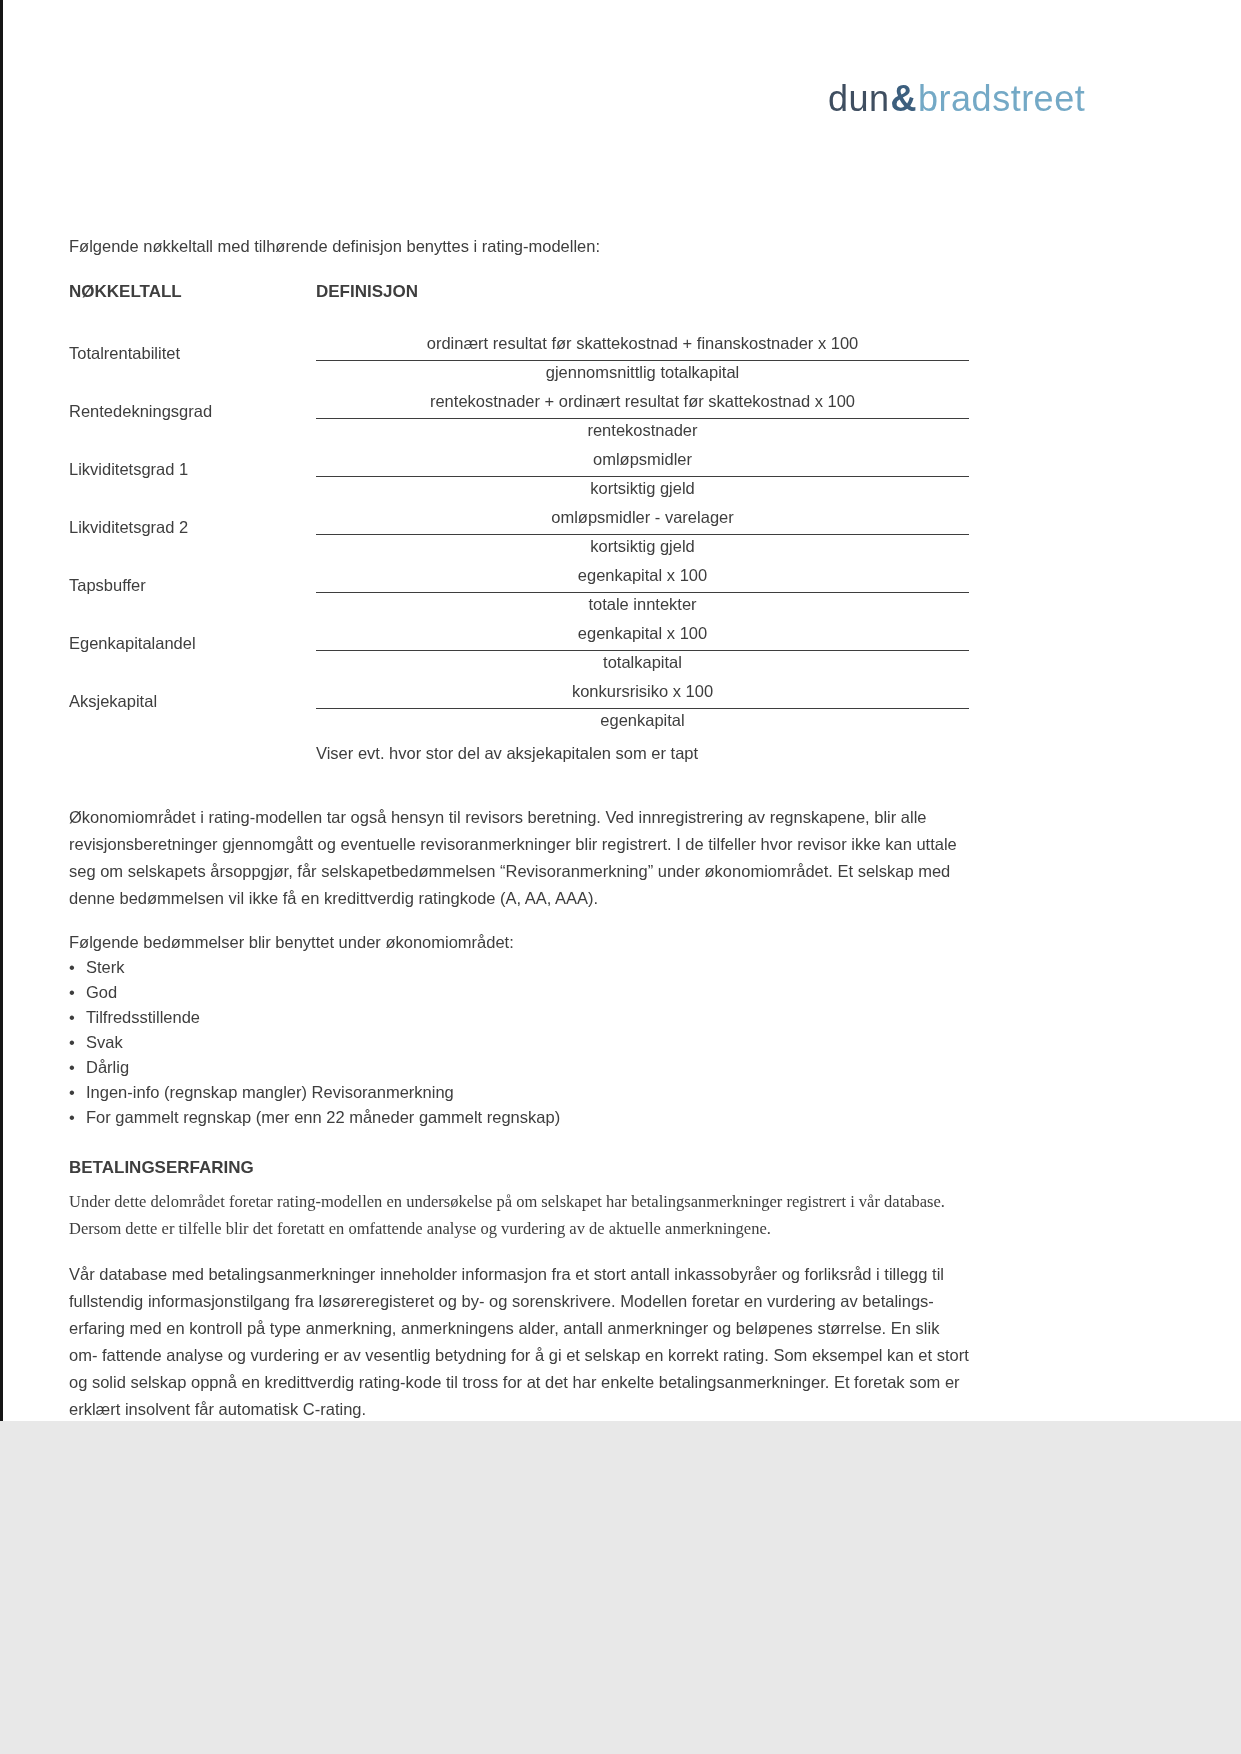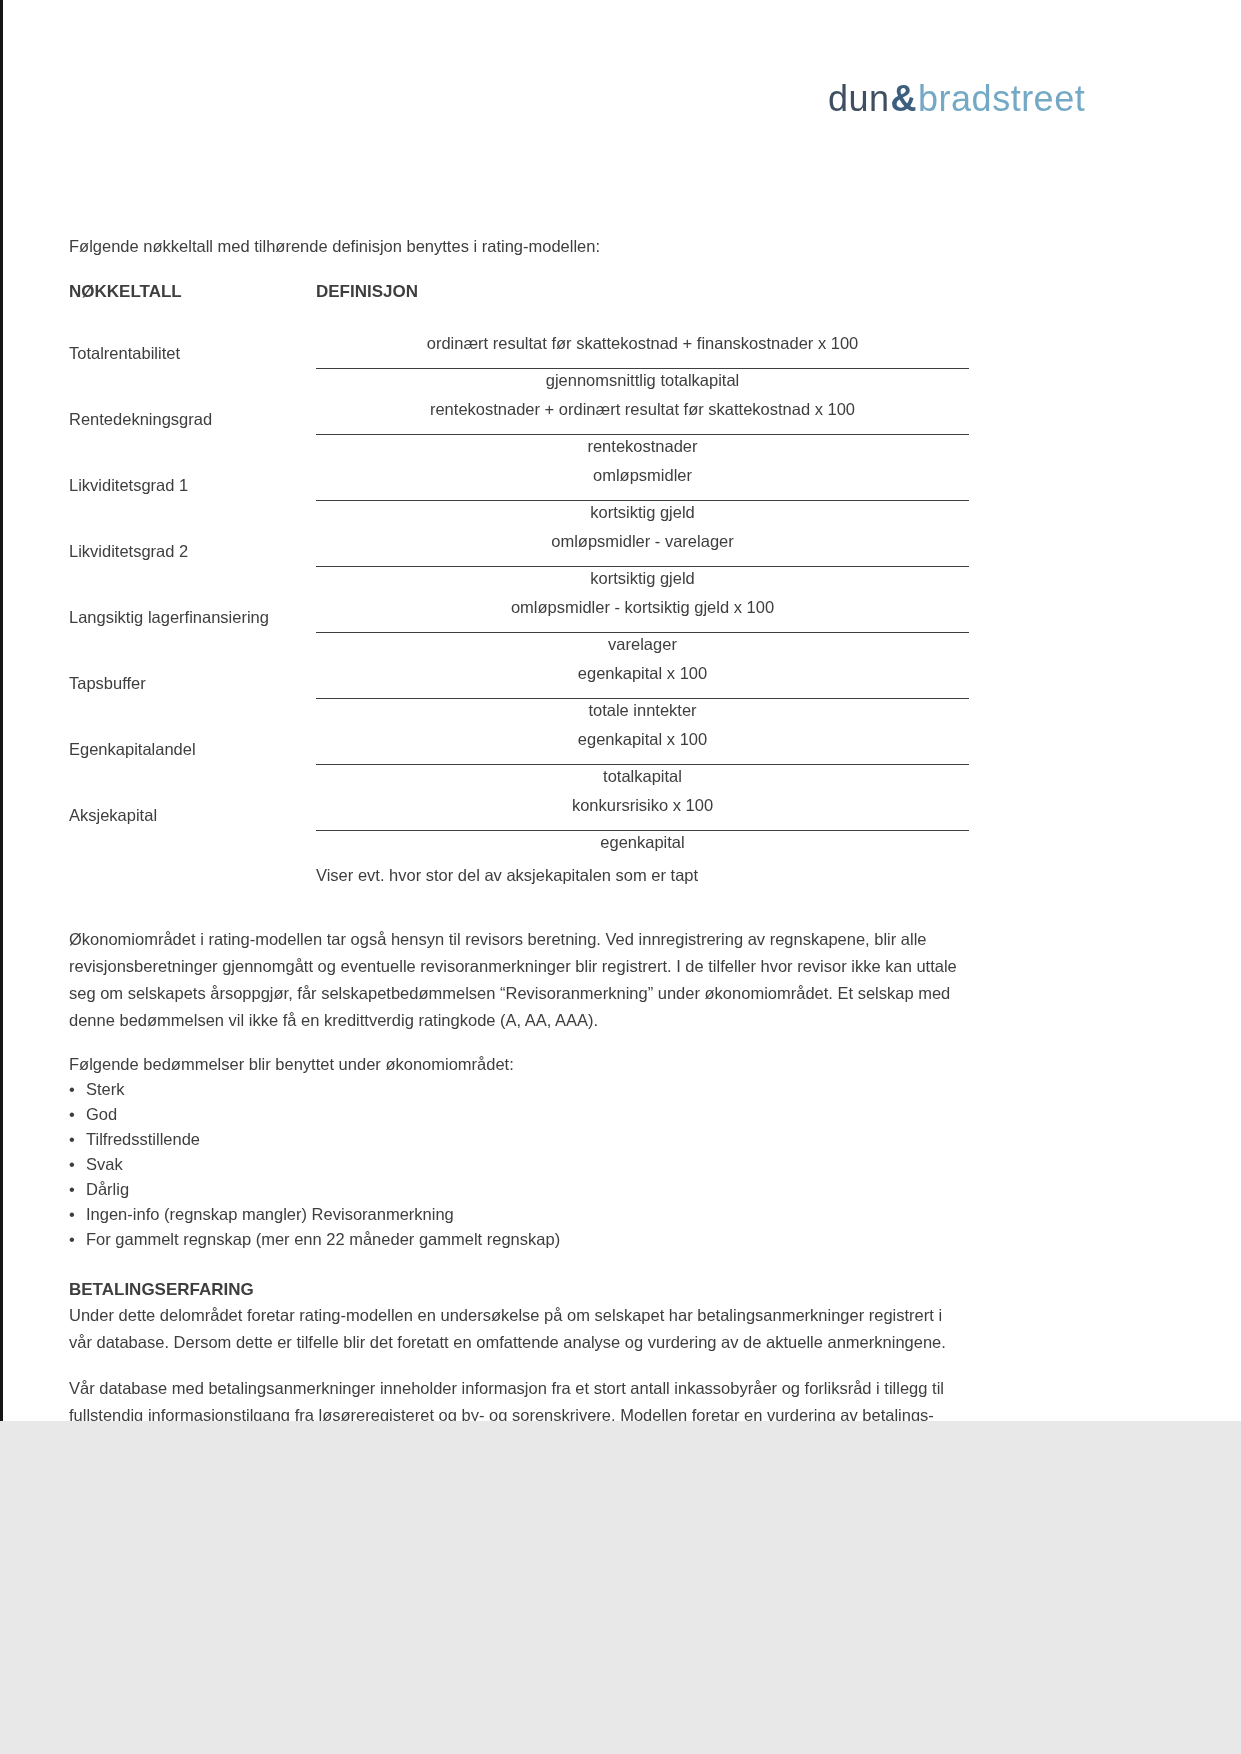--- a/index.html
+++ b/index.html
@@ -31,34 +31,34 @@
   }
   .intro { margin-top:235px; line-height:22px; }
 
   .tbl { margin-top:0; }
   .t-head { display:grid; grid-template-columns:247px 1fr; margin-top:24px; }
   .t-head > div { font-weight:bold; font-size:17px; line-height:22px; }
   .t-body { margin-top:30px; }
   .t-row { display:grid; grid-template-columns:247px 1fr; margin-bottom:8px; min-height:46px; align-items:start; }
   .t-label { padding-top:9px; line-height:22px; }
   .frac { display:inline-block; text-align:center; line-height:21px; font-size:16.5px; }
-  .frac .num { border-bottom:1px solid #3e3e3e; padding:0 3px 14px 3px; }
+  .frac .num { border-bottom:1px solid #3e3e3e; padding:0 3px 6px 3px; }
   .frac .den { padding-top:1px; }
   .t-note { display:grid; grid-template-columns:247px 1fr; margin-top:11px; line-height:22px; }
 
   .para { margin-top:40px; }
   .para2 { margin-top:19px; }
 
   .bullets-intro { margin-top:18px; line-height:25px; }
   ul.bullets { list-style:none; margin:0; padding:0; }
   ul.bullets li { display:flex; line-height:25px; }
   ul.bullets .dot { width:17px; flex:0 0 17px; }
 
   .sect-heading { margin-top:25px; font-weight:bold; font-size:17px; line-height:25px; }
-  .sect-para { margin-top:0; }
+  .sect-para { margin-top:8px;font-family:Liberation Serif, serif; }
 
   .footer {
     position:absolute; top:1683px; right:294px;
     font-size:21px; color:#3e3e3e; white-space:nowrap;
   }
 </style>
 </head>
 <body>
 
 <div class="page">
@@ -105,27 +105,20 @@
         </div>
 
         <div class="t-row">
           <div class="t-label">Likviditetsgrad 2</div>
           <div class="frac">
             <div class="num">omløpsmidler - varelager</div>
             <div class="den">kortsiktig gjeld</div>
           </div>
         </div>
 
-        <div class="t-row">
-          <div class="t-label">Langsiktig lagerfinansiering</div>
-          <div class="frac">
-            <div class="num">omløpsmidler - kortsiktig gjeld x 100</div>
-            <div class="den">varelager</div>
-          </div>
-        </div>
 
         <div class="t-row">
           <div class="t-label">Tapsbuffer</div>
           <div class="frac">
             <div class="num">egenkapital x 100</div>
             <div class="den">totale inntekter</div>
           </div>
         </div>
 
         <div class="t-row">

